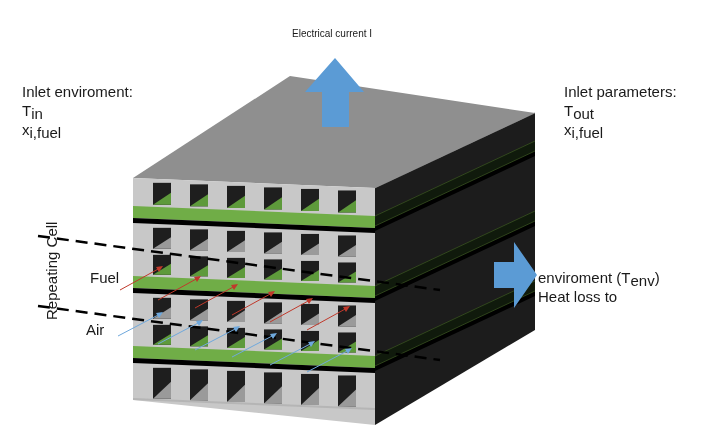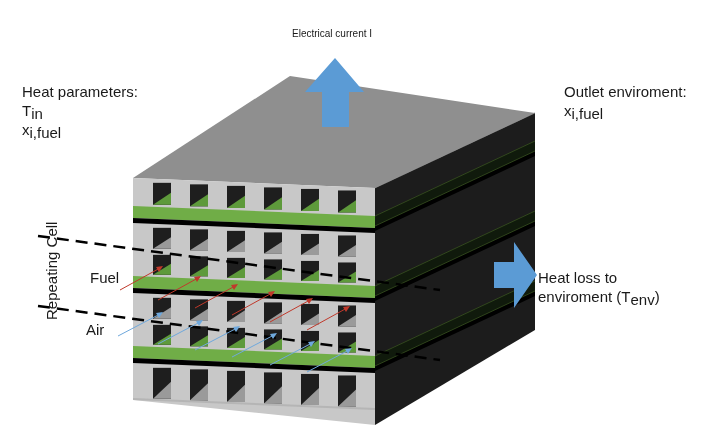--- a/index.html
+++ b/index.html
@@ -154,29 +154,29 @@
     </g>
 
   <polygon points="322,127 322,92 305,92 335,58 364,92 349,92 349,127" fill="#5b9bd5"></polygon>
 
   <polygon points="494,262 514,262 514,242 537,275 514,308 514,288 494,288" fill="#5b9bd5"></polygon>
 </svg>
 
 <div class="label" id="title-current">Electrical current I</div>
 
 <div class="label" id="inlet">
-  <span class="param-line">Heat parameters:</span>
+  <span class="param-line">Inlet enviroment:</span>
   <span id="inlet-params"><span class="param-line"><span>T</span><sub>in</sub></span><span class="param-line"><span>x</span><sub>i,fuel</sub></span></span>
 </div>
 
 <div class="label" id="outlet">
-  <span class="param-line">Outlet enviroment:</span>
-  <span id="outlet-params"><span class="param-line"><span>x</span><sub>i,fuel</sub></span></span>
+  <span class="param-line">Inlet parameters:</span>
+  <span id="outlet-params"><span class="param-line"><span>T</span><sub>out</sub></span><span class="param-line"><span>x</span><sub>i,fuel</sub></span></span>
 </div>
 
 <div class="label" id="heat">
+  <span class="param-line"><span>enviroment (T</span><sub>env</sub><span>)</span></span>
   <span class="param-line">Heat loss to</span>
-  <span class="param-line"><span>enviroment (T</span><sub>env</sub><span>)</span></span>
 </div>
 
 <div class="label" id="fuel-label">Fuel</div>
 <div class="label" id="air-label">Air</div>
 <div class="label" id="repeat-label">Repeating Cell</div>
 
 </body></html>

